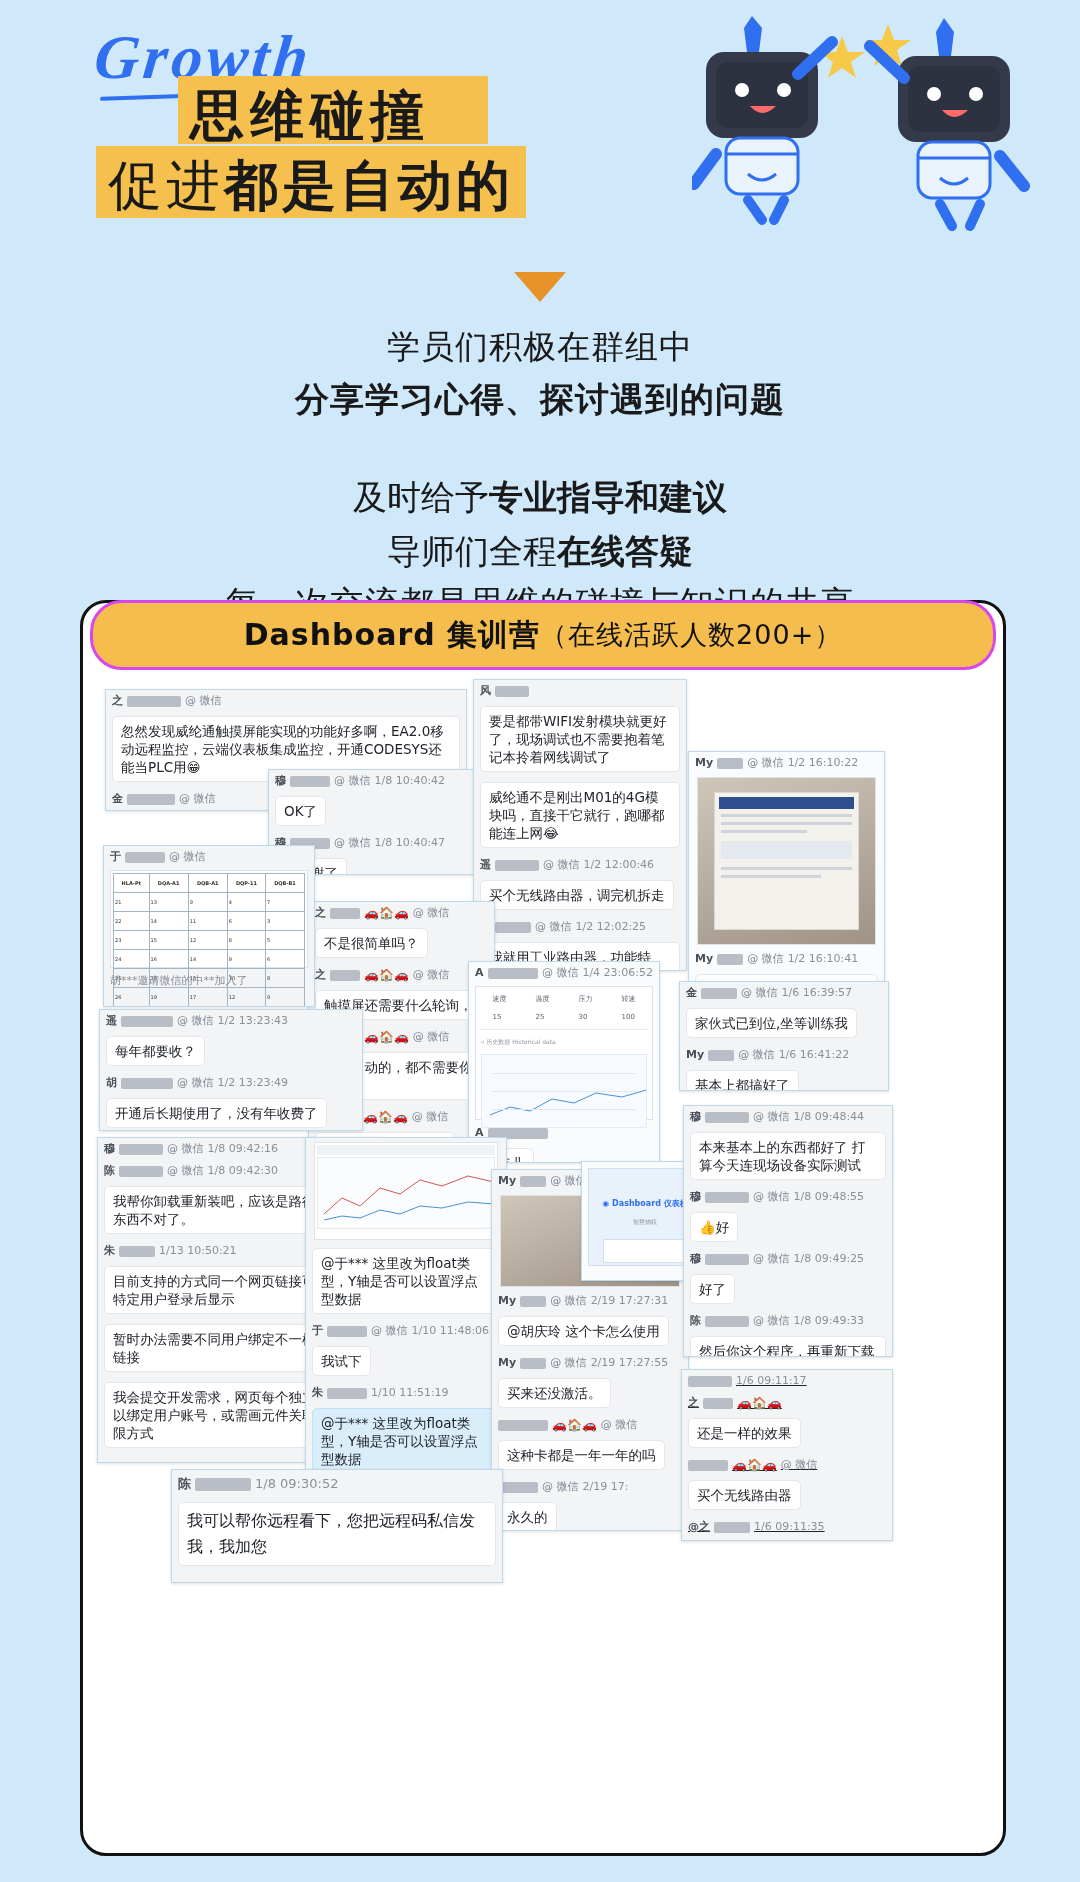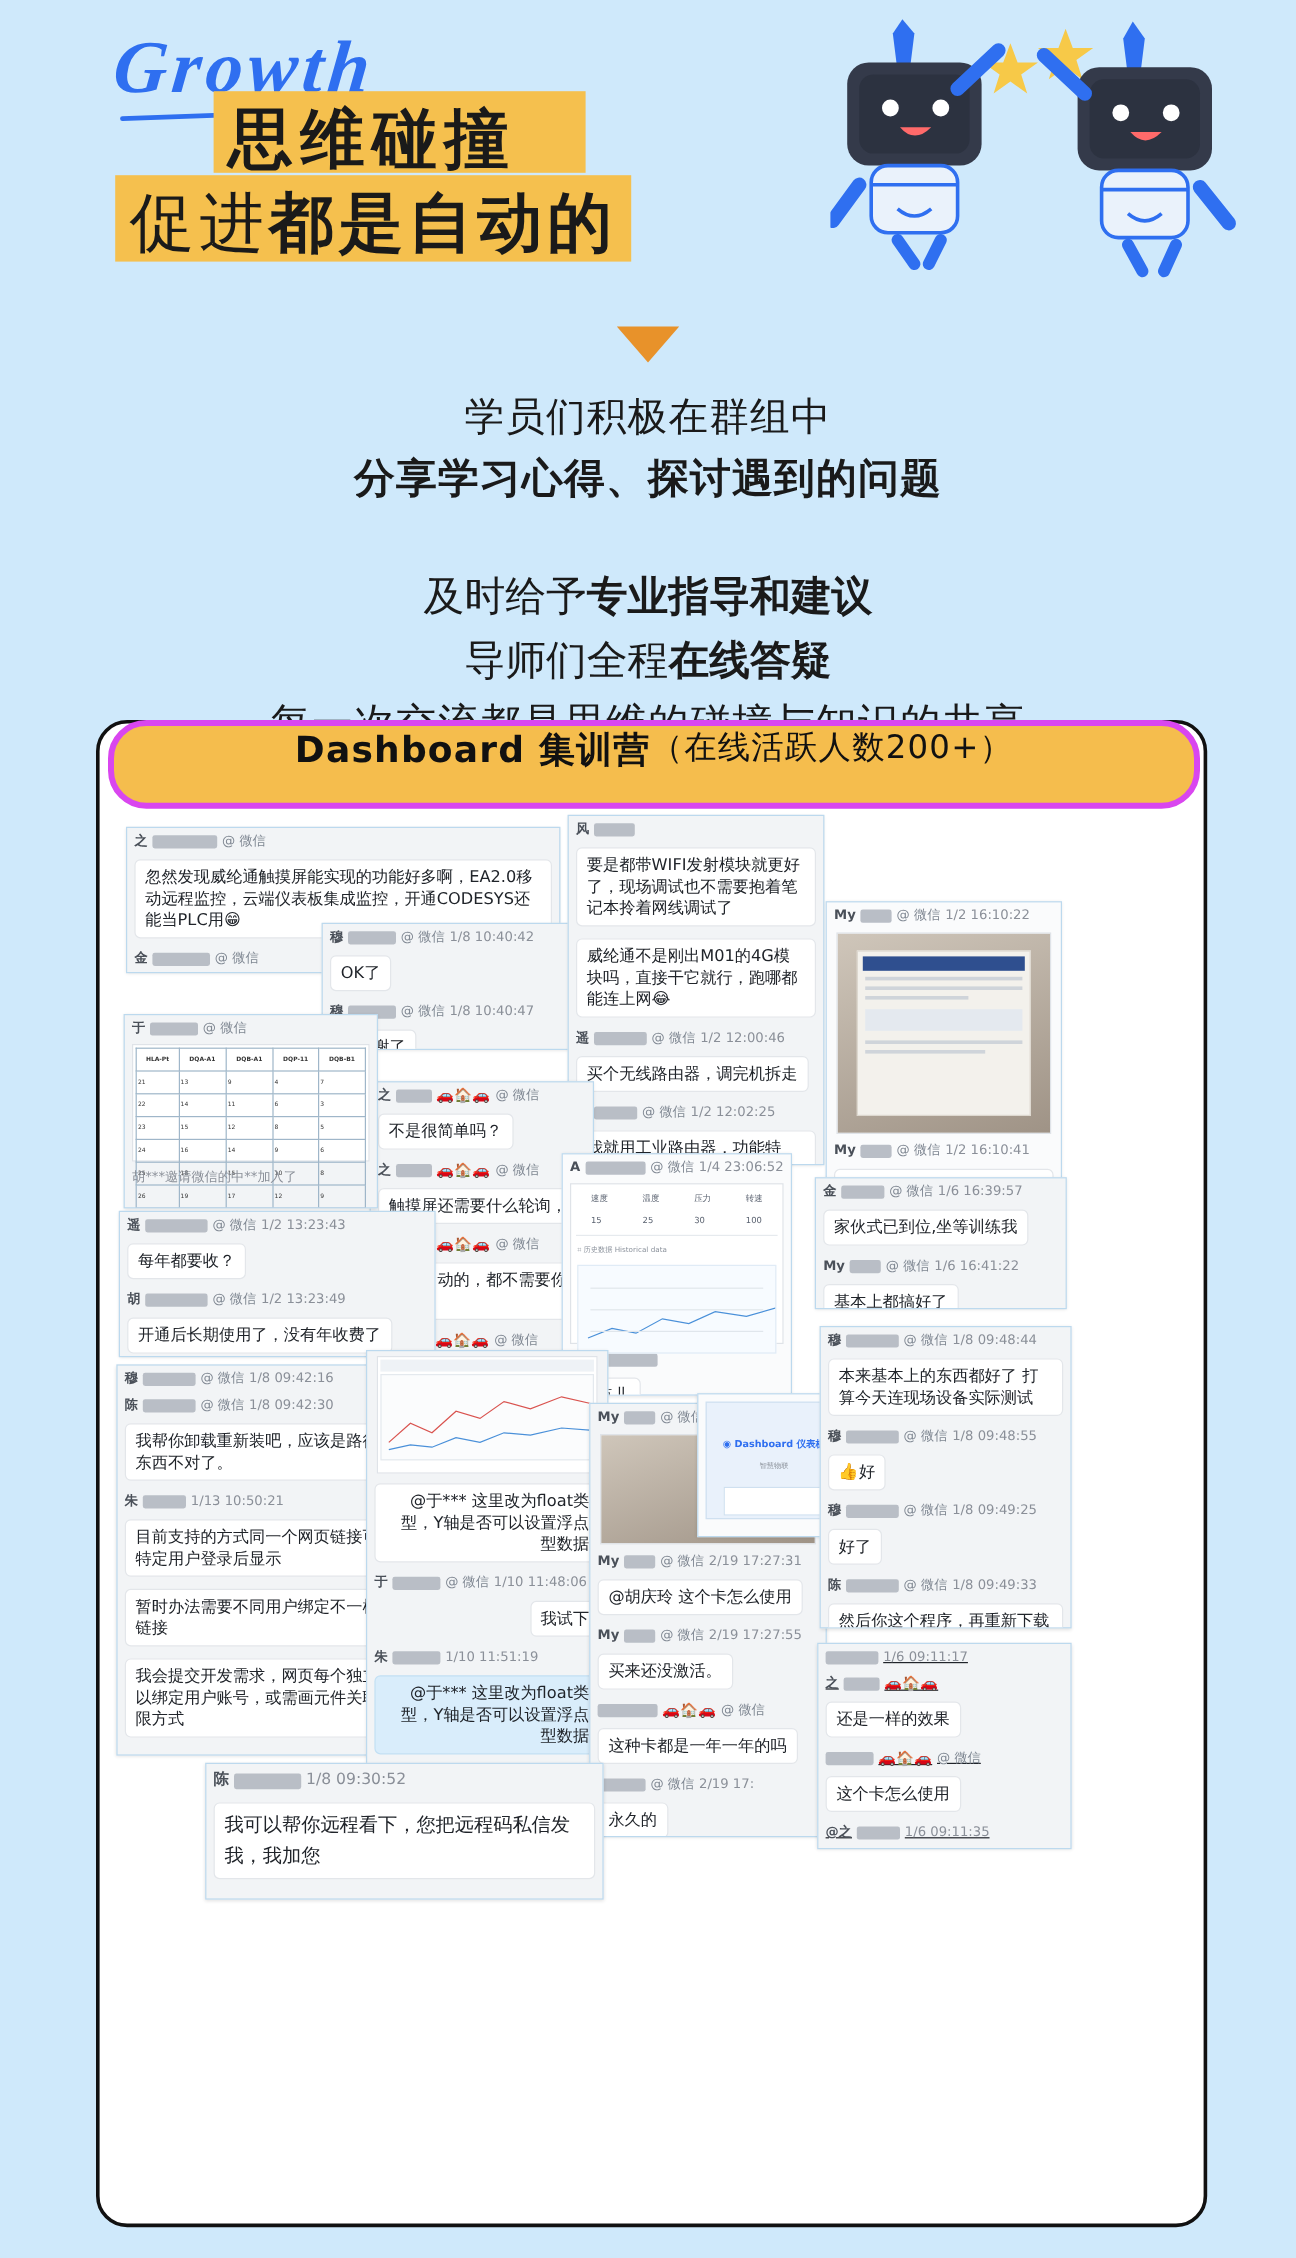--- a/index.html
+++ b/index.html
@@ -62,22 +62,22 @@
   .copy .mix{font-size:34px;line-height:54px;margin:0;}
   .copy .mix b{font-weight:bold;}
   
   .chat-card{
     position:absolute;left:80px;top:600px;width:920px;height:1250px;
     background:#ffffff;border:3px solid #111;border-radius:26px;
     overflow:hidden;
   }
   .chat-head{
     position:absolute;left:90px;top:600px;width:900px;height:64px;
-    background:#f5bd4d;border:5px solid #d946ef;border-radius:32px;
-    display:flex;align-items:flex-start;justify-content:center;
+    background:#f5bd4d;border:3px solid #d946ef;border-radius:32px;
+    display:flex;align-items:center;justify-content:center;
     z-index:5;
   }
   .chat-head span{
     font-size:30px;font-weight:bold;color:#111;letter-spacing:1px;
     font-family:"DejaVu Sans",sans-serif;
   }
   .chat-head .sub{font-weight:normal;font-size:27px;}
   .screens{position:absolute;left:0;top:66px;width:920px;height:1184px;}
   
   .frag{
@@ -439,21 +439,21 @@
           <span class="nm">朱</span>
           <span class="redact" style="width:36px"></span>
           <span>1/13 10:50:21</span>
         </div>
       <div class="row"><span class="bub">目前支持的方式同一个网页链接可以设置特定用户登录后显示</span></div>
       <div class="row"><span class="bub">暂时办法需要不同用户绑定不一样的网页链接</span></div>
       <div class="row"><span class="bub">我会提交开发需求，网页每个独立界面可以绑定用户账号，或需画元件关联用户权限方式</span></div>
 
     </div>
 
-    <div class="frag" style="left:222px;top:456px;width:200px;height:346px;text-align:right;">
+    <div class="frag" style="left:222px;top:468px;width:200px;height:346px;">
       <div class="imgph" style="margin:4px 8px;height:96px;background:#fff;position:relative;">
         <div style="font-size:6px;color:#7c8characters;"></div>
         <div style="height:10px;background:#eef2f6;margin:2px;"></div>
         <div style="margin:2px;height:70px;background:#fbfcfd;border:1px solid #e4e9ee;position:relative;">
           <svg width="100%" height="70">
             <polyline points="6,56 24,40 42,48 62,30 82,36 102,22 124,28 150,18 176,24" fill="none" stroke="#d9534f" stroke-width="1"></polyline>
             <polyline points="6,62 24,58 42,60 62,52 82,56 102,48 124,50 150,44 176,46" fill="none" stroke="#4a90d9" stroke-width="1"></polyline>
           </svg>
         </div>
       </div>
@@ -561,21 +561,21 @@
           <span class="nm">之</span>
           <span class="redact" style="width:30px"></span>
           <span class="emj">🚗🏠🚗</span>
         </div>
       <div class="row"><span class="bub">还是一样的效果</span></div>
       <div class="row meta">
           <span class="redact" style="width:40px"></span>
           <span class="emj">🚗🏠🚗</span>
           <span class="wx">@ 微信</span>
         </div>
-      <div class="row"><span class="bub">这个卡怎么使用</span></div>
+      <div class="row"><span class="bub">买个无线路由器</span></div>
       <div class="row meta">
           <span class="nm">@之</span>
           <span class="redact" style="width:36px"></span>
           <span>1/6 09:11:35</span>
         </div>
       <div class="row"></div>
 
     </div>
 
     <div class="frag" style="left:88px;top:800px;width:330px;height:112px;font-size:16px;line-height:24px;">

